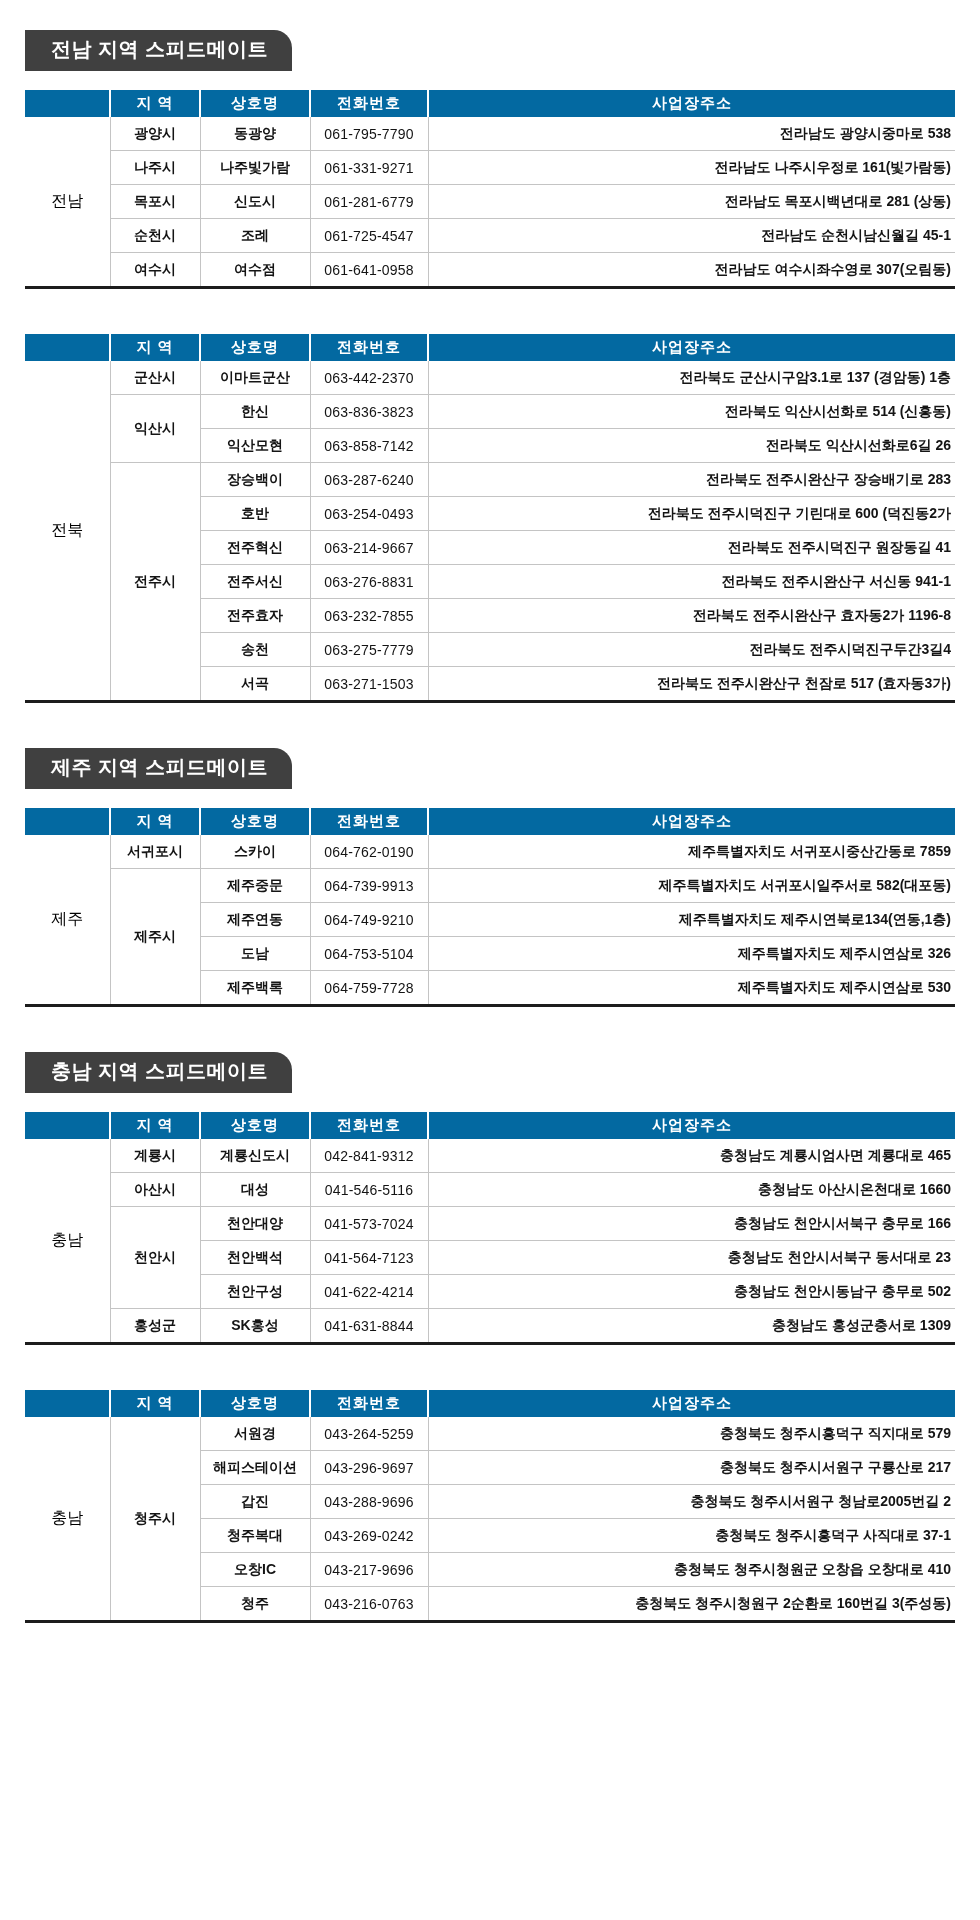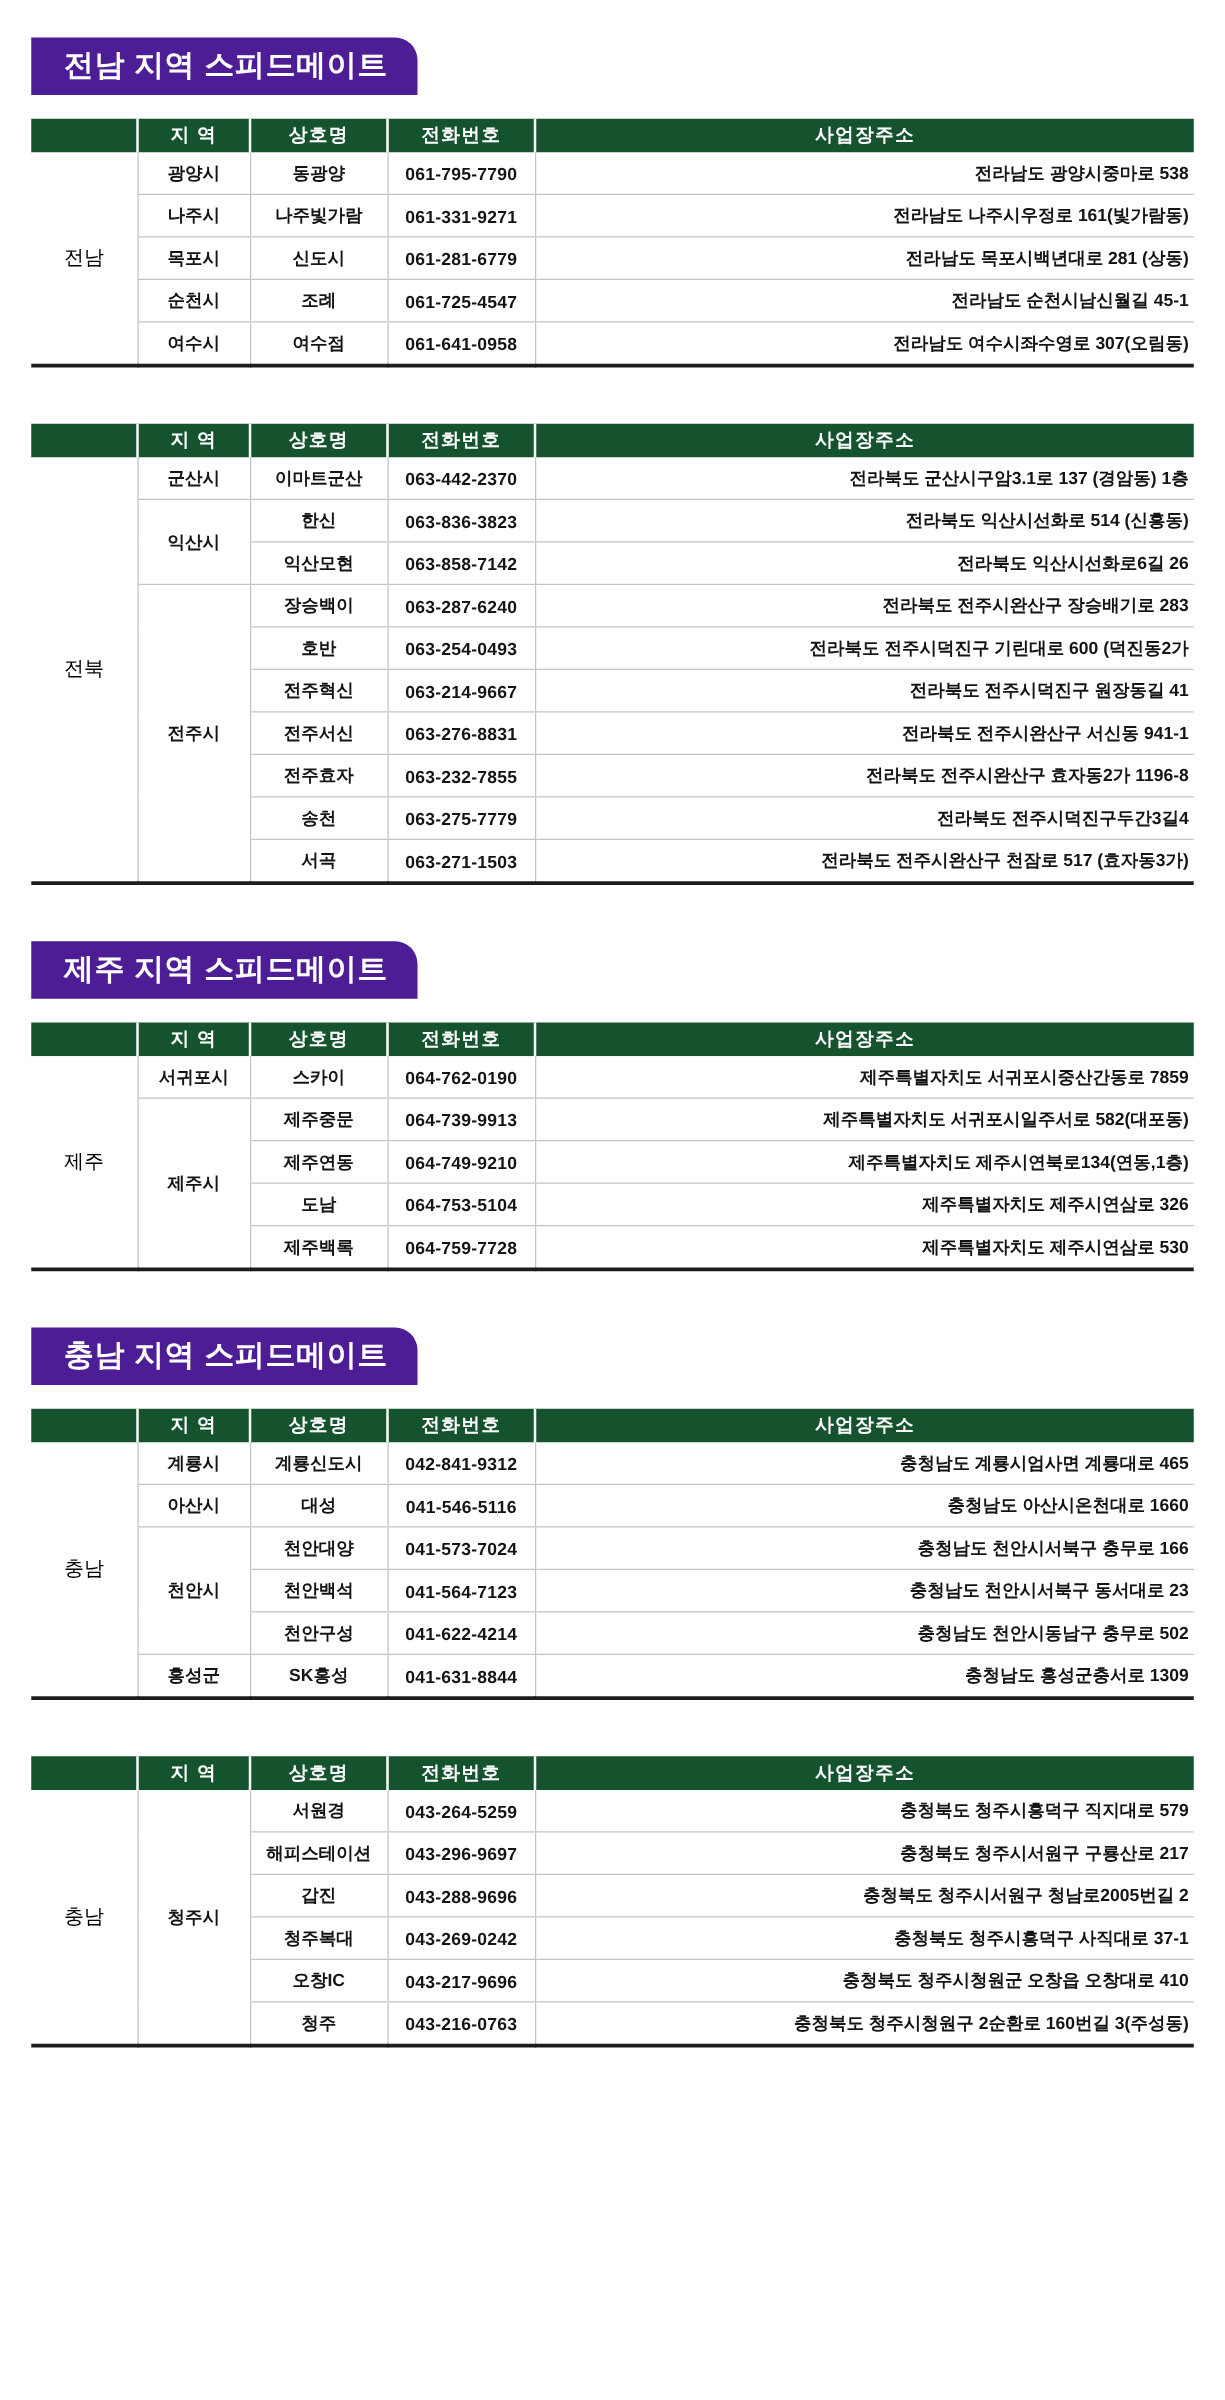--- a/index.html
+++ b/index.html
@@ -13,40 +13,40 @@
     min-height: 1920px;
     box-sizing: border-box;
     padding: 30px 25px 40px 25px;
   }
   .section { margin-bottom: 45px; }
   .badge {
     display: inline-block;
     min-width: 212px;
     padding: 6px 24px 8px 26px;
     border-radius: 0 18px 0 0;
-    background: #4c1d95;
+    background: #404040;
     color: #ffffff;
-    font-size: 24px;
+    font-size: 20px;
     font-weight: bold;
     letter-spacing: 0.5px;
     margin-bottom: 19px;
   }
   table.branch-table {
     width: 930px;
     border-collapse: collapse;
     table-layout: fixed;
     border-bottom: 3px solid #1c1c1c;
   }
   table.branch-table col.c-group  { width: 85px; }
   table.branch-table col.c-region { width: 90px; }
   table.branch-table col.c-store  { width: 110px; }
   table.branch-table col.c-phone  { width: 118px; }
   table.branch-table col.c-addr   { width: 527px; }
   th {
-    background: #14532d;
+    background: #0369a1;
     color: #ffffff;
     font-size: 15px;
     font-weight: bold;
     height: 27px;
     padding: 0;
     text-align: center;
     letter-spacing: 1px;
   }
   th + th { border-left: 2px solid #ffffff; }
   td {
@@ -61,21 +61,21 @@
     background: #ffffff;
   }
   tbody tr:first-child td { border-top: none; }
   td.group-cell {
     border-left: none;
     border-top: none;
     font-size: 16px;
     font-weight: normal;
     color: #000000;
   }
-  td.phone-cell { font-weight: 700; letter-spacing: 0.2px; text-align: center; }
+  td.phone-cell { font-weight: 400; letter-spacing: 0.2px; text-align: center; }
   td.address-cell {
     text-align: right;
     padding-left: 12px;
     font-weight: 600;
   }
 </style>
 </head>
 <body>
 
 <div id="sections-root">

